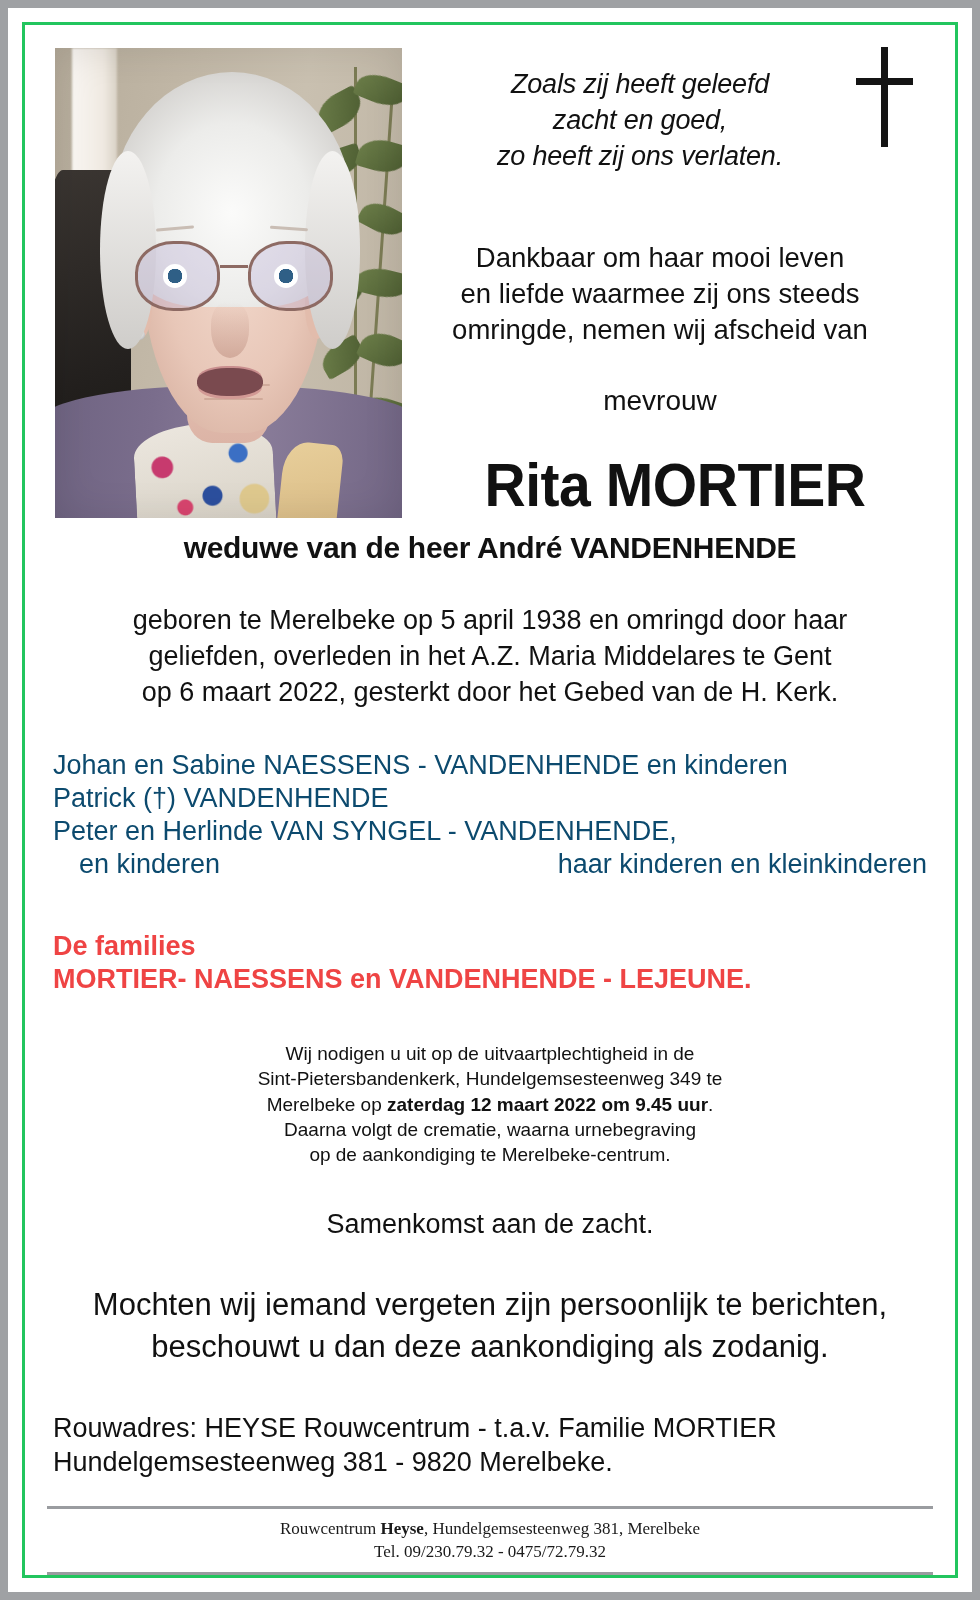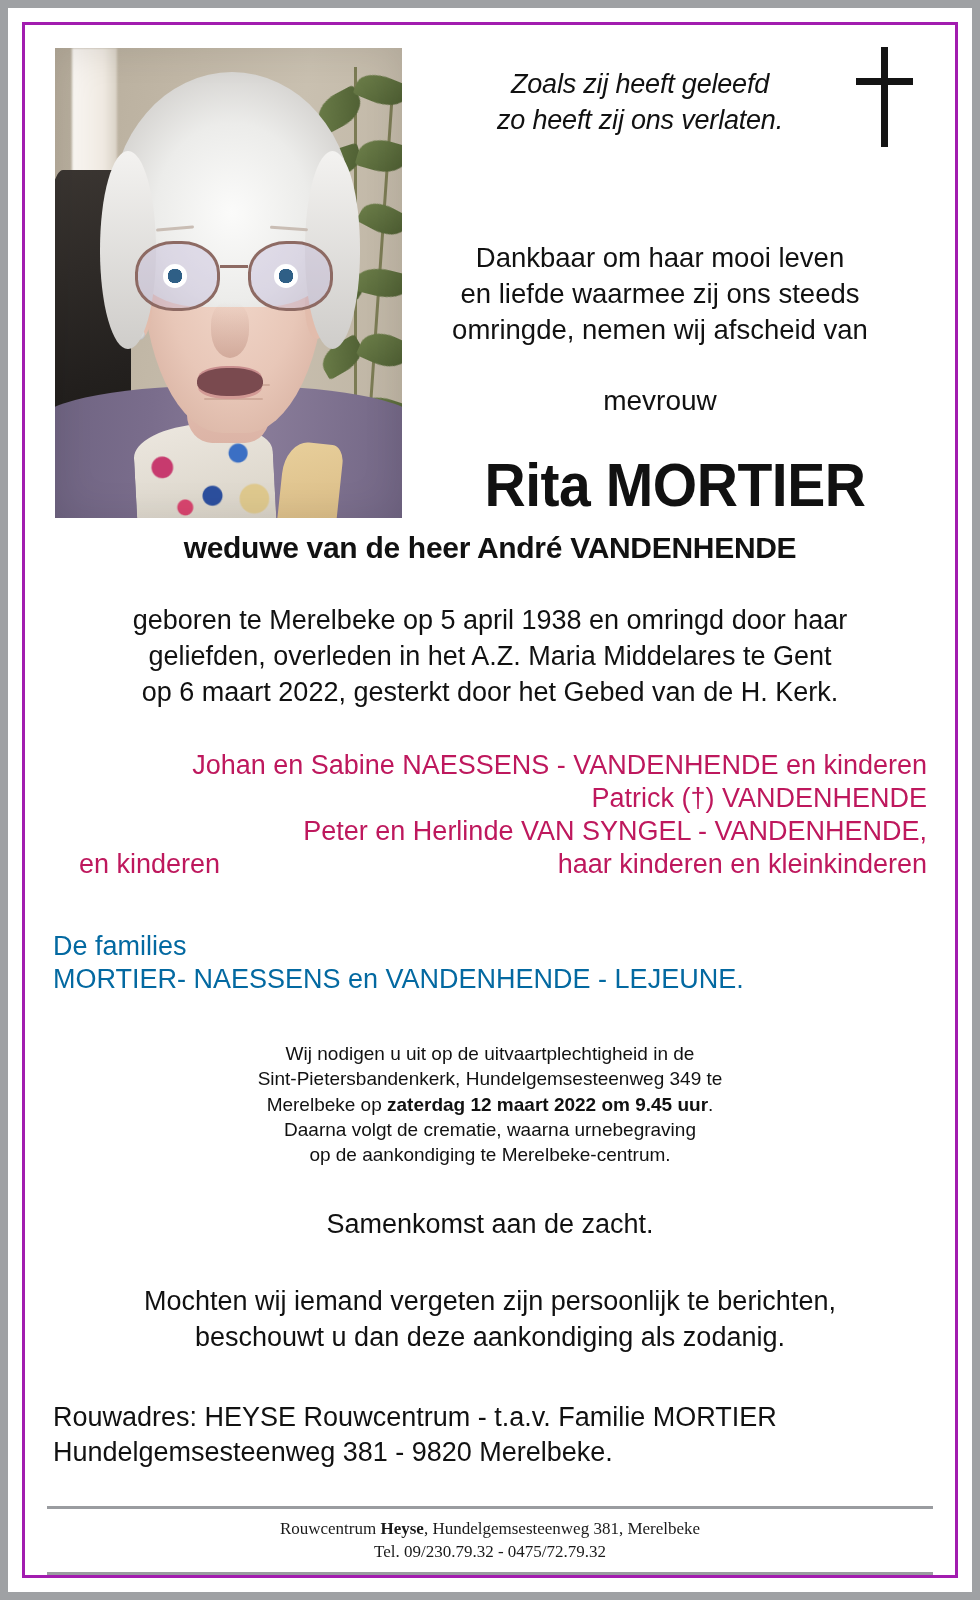--- a/index.html
+++ b/index.html
@@ -21,21 +21,21 @@
   }
   .white-mat {
     width: 100%;
     height: 100%;
     background: #ffffff;
     padding: 14px;
   }
   .inner-rule {
     width: 100%;
     height: 100%;
-    border: 3px solid #a21caf;
+    border: 3px solid #22c55e;
     background: #ffffff;
     position: relative;
     overflow: hidden;
   }
   .card {
     position: absolute;
     inset: 0;
     background: #ffffff;
     padding: 0;
   }
@@ -279,56 +279,57 @@
     margin-top: 6px;
   }
   .born {
     text-align: center;
     font-size: 27px;
     line-height: 1.33;
     color: #111;
     margin-top: 38px;
   }
   .family-list {
-    text-align: right;
+    text-align: left;
     font-size: 27px;
     line-height: 1.23;
-    color: #be185d;
+    color: #0c4a6e;
     margin-top: 38px;
   }
   .split-row {
     display: flex;
     justify-content: space-between;
     align-items: baseline;
   }
   .split-row .left { padding-left: 26px; }
   .families {
     text-align: left;
     font-size: 27px;
     line-height: 1.25;
-    color: #0369a1;
+    color: #ef4444;
     margin-top: 48px;
+    font-weight: bold;
   }
   .invite {
     text-align: center;
     font-size: 19px;
     line-height: 1.33;
     color: #111;
     margin-top: 44px;
   }
   .invite b { font-weight: bold; }
   .gather {
     text-align: center;
     font-size: 27px;
     color: #111;
     margin-top: 42px;
   }
   .forgot {
     text-align: center;
-    font-size: 27px;
+    font-size: 31px;
     line-height: 1.33;
     color: #111;
     margin-top: 44px;
   }
   .mourn-address {
     text-align: left;
     font-size: 27px;
     line-height: 1.28;
     color: #111;
     margin-top: 44px;
@@ -423,20 +424,21 @@
               <div class="ph-eye r"></div>
               <div class="ph-nose"></div>
               <div class="ph-mouth"></div>
 
               <div class="photo-vignette"></div>
             </div>
           </div>
 
           <div class="quote">
             <div>Zoals zij heeft geleefd</div>
+            <div>zacht en goed,</div>
             <div>zo heeft zij ons verlaten.</div>
           </div>
 
           <div class="cross">
             <div class="v"></div>
             <div class="h"></div>
           </div>
 
           <div class="intro">
             <div>Dankbaar om haar mooi leven</div>

